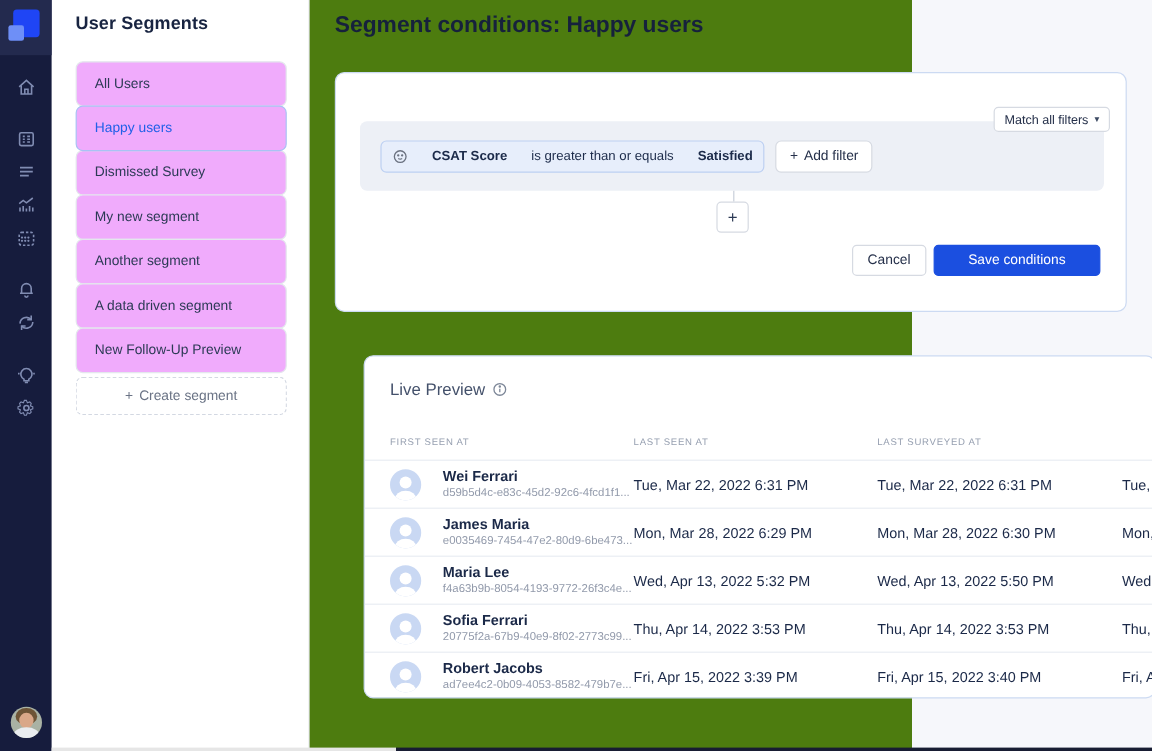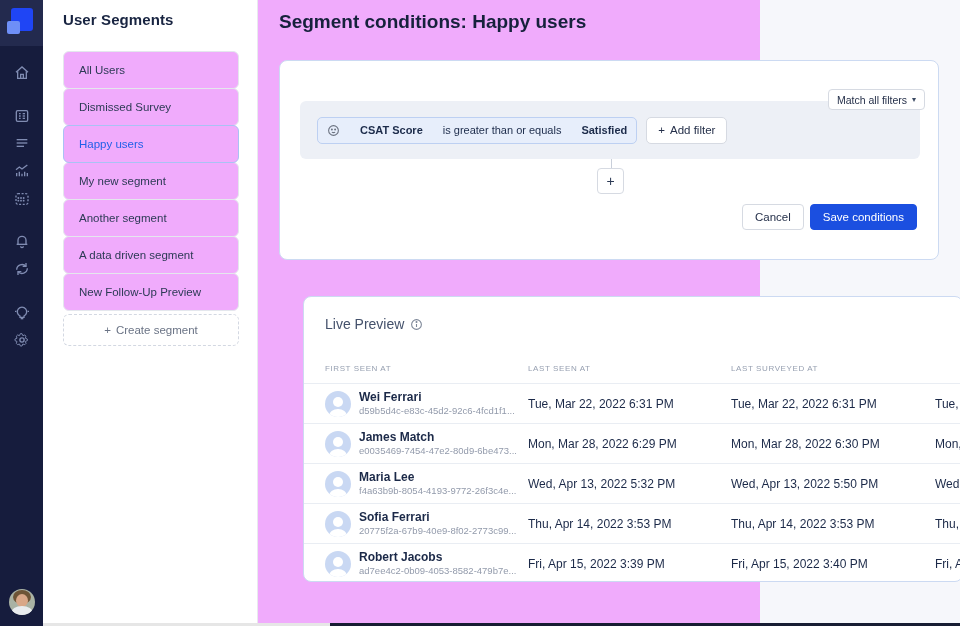--- a/index.html
+++ b/index.html
@@ -20,51 +20,51 @@
 
   
   .panel { width:215px; background:#ffffff; border-right:1px solid #e8eaee; position:relative; flex:0 0 215px; }
   .panel-title { position:absolute; left:20px; top:11px; font-size:15px; font-weight:bold; color:#182441; letter-spacing:0.1px; }
   .seg-list { position:absolute; left:20px; top:52px; width:176px; }
   .seg-item { width:176px; height:38px; background:#f0abfc; border:1px solid #e4e7ed; border-radius:6px; margin-top:-1px; display:flex; align-items:center; padding-left:15px; font-size:11.5px; color:#2c3a55; cursor:pointer; position:relative; }
   .seg-item.active { color:#2160e8; border-color:#a9c2f4; z-index:2; }
   .seg-create { width:176px; height:32px; margin-top:3px; border:1px dashed #d3d8e2; border-radius:6px; display:flex; align-items:center; justify-content:center; gap:5px; font-size:11.5px; color:#6a7385; cursor:pointer; background:#fff; }
 
   
-  .main { flex:1; position:relative; background:#f0abfc; }
+  .main { flex:1; position:relative; background:#4d7c0f; }
   .page-title { position:absolute; left:21px; top:11px; font-size:19px; font-weight:bold; color:#16213c; }
 
   .card { position:absolute; left:21px; width:660px; background:#fff; border:1px solid #ccdaf2; border-radius:8px; }
   .cond-card { top:60px; height:200px; }
 
   .filter-group { position:absolute; left:20px; top:40px; width:620px; height:58px; background:#edf0f6; border-radius:6px; display:flex; align-items:center; padding-left:17px; gap:9px; }
   .chip { height:27px; display:flex; align-items:center; gap:20px; background:#e7eefb; border:1px solid #bdd0f2; border-radius:5px; padding:0 9px; font-size:11px; color:#1c2b4a; cursor:pointer; white-space:nowrap; }
   .chip svg { width:13px; height:13px; color:#6b7280; flex:0 0 13px; }
   .chip b { font-weight:bold; }
   .btn { background:#fff; border:1px solid #d6dae2; border-radius:5px; color:#25304a; font-size:11.5px; display:flex; align-items:center; justify-content:center; cursor:pointer; font-family:inherit; }
   .add-filter { height:27px; padding:0 11px; gap:5px; border-radius:5px; }
   .match-btn { position:absolute; left:548px; top:28px; height:21px; padding:0 8px; gap:5px; font-size:10.5px; border-radius:4px; z-index:2; }
   .match-btn .caret { font-size:8px; color:#3c4a63; }
   .connector { position:absolute; left:331px; top:98px; width:1px; height:9px; background:#c9cfda; }
   .plus-btn { position:absolute; left:317px; top:107px; width:27px; height:26px; border-radius:4px; font-size:14px; color:#2c3a55; }
   .cond-actions { position:absolute; right:21px; top:143px; display:flex; gap:6px; }
   .cancel-btn { height:26px; padding:0 12px; border-radius:4px; }
-  .save-btn { height:26px; padding:0 12px; border-radius:4px; background:#1b4fe0; border:1px solid #1b4fe0; color:#fff; font-size:11.5px; display:flex; align-items:center; cursor:pointer; font-family:inherit; }
+  .save-btn { height:26px; padding:0 28px; border-radius:4px; background:#1b4fe0; border:1px solid #1b4fe0; color:#fff; font-size:11.5px; display:flex; align-items:center; cursor:pointer; font-family:inherit; }
 
   
   .preview-card { top:296px; height:286px; overflow:hidden;margin-left:24px; }
   .preview-title { position:absolute; left:21px; top:19px; font-size:14px; color:#44516b; display:flex; align-items:center; gap:6px; }
   .preview-title svg { width:13px; height:13px; color:#7d8798; cursor:pointer; }
   .grid { display:grid; grid-template-columns:224px 203px 204px 180px; align-items:center; }
   .thead { position:absolute; top:56px; left:0; height:30px; width:811px; }
   .th { font-size:8px; letter-spacing:0.6px; color:#97a0b1; text-transform:uppercase; font-weight:normal; }
   .th:first-child { padding-left:21px; }
   .tbody { position:absolute; top:86px; left:0; width:811px; }
   .trow { height:40px; border-top:1px solid #e9edf3; cursor:pointer; }
-  .cell-user { display:flex; align-items:center; gap:8px; padding-left:21px; }
+  .cell-user { display:flex; align-items:center; gap:18px; padding-left:21px; }
   .avatar { width:26px; height:26px; border-radius:50%; background:#c9d8f3; position:relative; overflow:hidden; flex:0 0 26px; }
   .avatar .head { position:absolute; left:8px; top:6px; width:10px; height:10px; border-radius:50%; background:#fff; }
   .avatar .body { position:absolute; left:4px; top:18px; width:18px; height:14px; border-radius:50%; background:#fff; }
   .u-name { font-size:12px; font-weight:bold; color:#1b2948; line-height:1.25; }
   .u-id { font-size:9.5px; color:#929aab; line-height:1.3; }
   .date { font-size:12px; color:#1b2948; white-space:nowrap; }
 
   
   .artifact-light { position:absolute; left:43px; bottom:0; width:287px; height:3px; background:#e6e6e6; z-index:6; }
   .artifact-dark { position:absolute; left:330px; bottom:0; width:630px; height:3px; background:#181d33; z-index:6; }
@@ -164,25 +164,25 @@
       <div class="shirt"></div>
     </div>
   </aside>
 
   <nav class="panel">
     <div class="panel-title">User Segments</div>
     <div class="seg-list">
       <div class="seg-item">
           <span>All Users</span>
         </div>
-      <div class="seg-item">
-          <span>Dismissed Survey</span>
-        </div>
       <div class="seg-item active">
           <span>Happy users</span>
+        </div>
+      <div class="seg-item">
+          <span>Dismissed Survey</span>
         </div>
       <div class="seg-item">
           <span>My new segment</span>
         </div>
       <div class="seg-item">
           <span>Another segment</span>
         </div>
       <div class="seg-item">
           <span>A data driven segment</span>
         </div>
@@ -269,21 +269,21 @@
           <div class="date">Tue, Mar 22, 2022 6:31 PM</div>
         </div>
 
         <div class="grid trow">
           <div class="cell-user">
             <div class="avatar">
                 <div class="head"></div>
                 <div class="body"></div>
               </div>
             <div>
-              <div class="u-name">James Match</div>
+              <div class="u-name">James Maria</div>
               <div class="u-id">e0035469-7454-47e2-80d9-6be473...</div>
             </div>
           </div>
           <div class="date">Mon, Mar 28, 2022 6:29 PM</div>
           <div class="date">Mon, Mar 28, 2022 6:30 PM</div>
           <div class="date">Mon, Mar 28, 2022 6:30 PM</div>
         </div>
 
         <div class="grid trow">
           <div class="cell-user">

